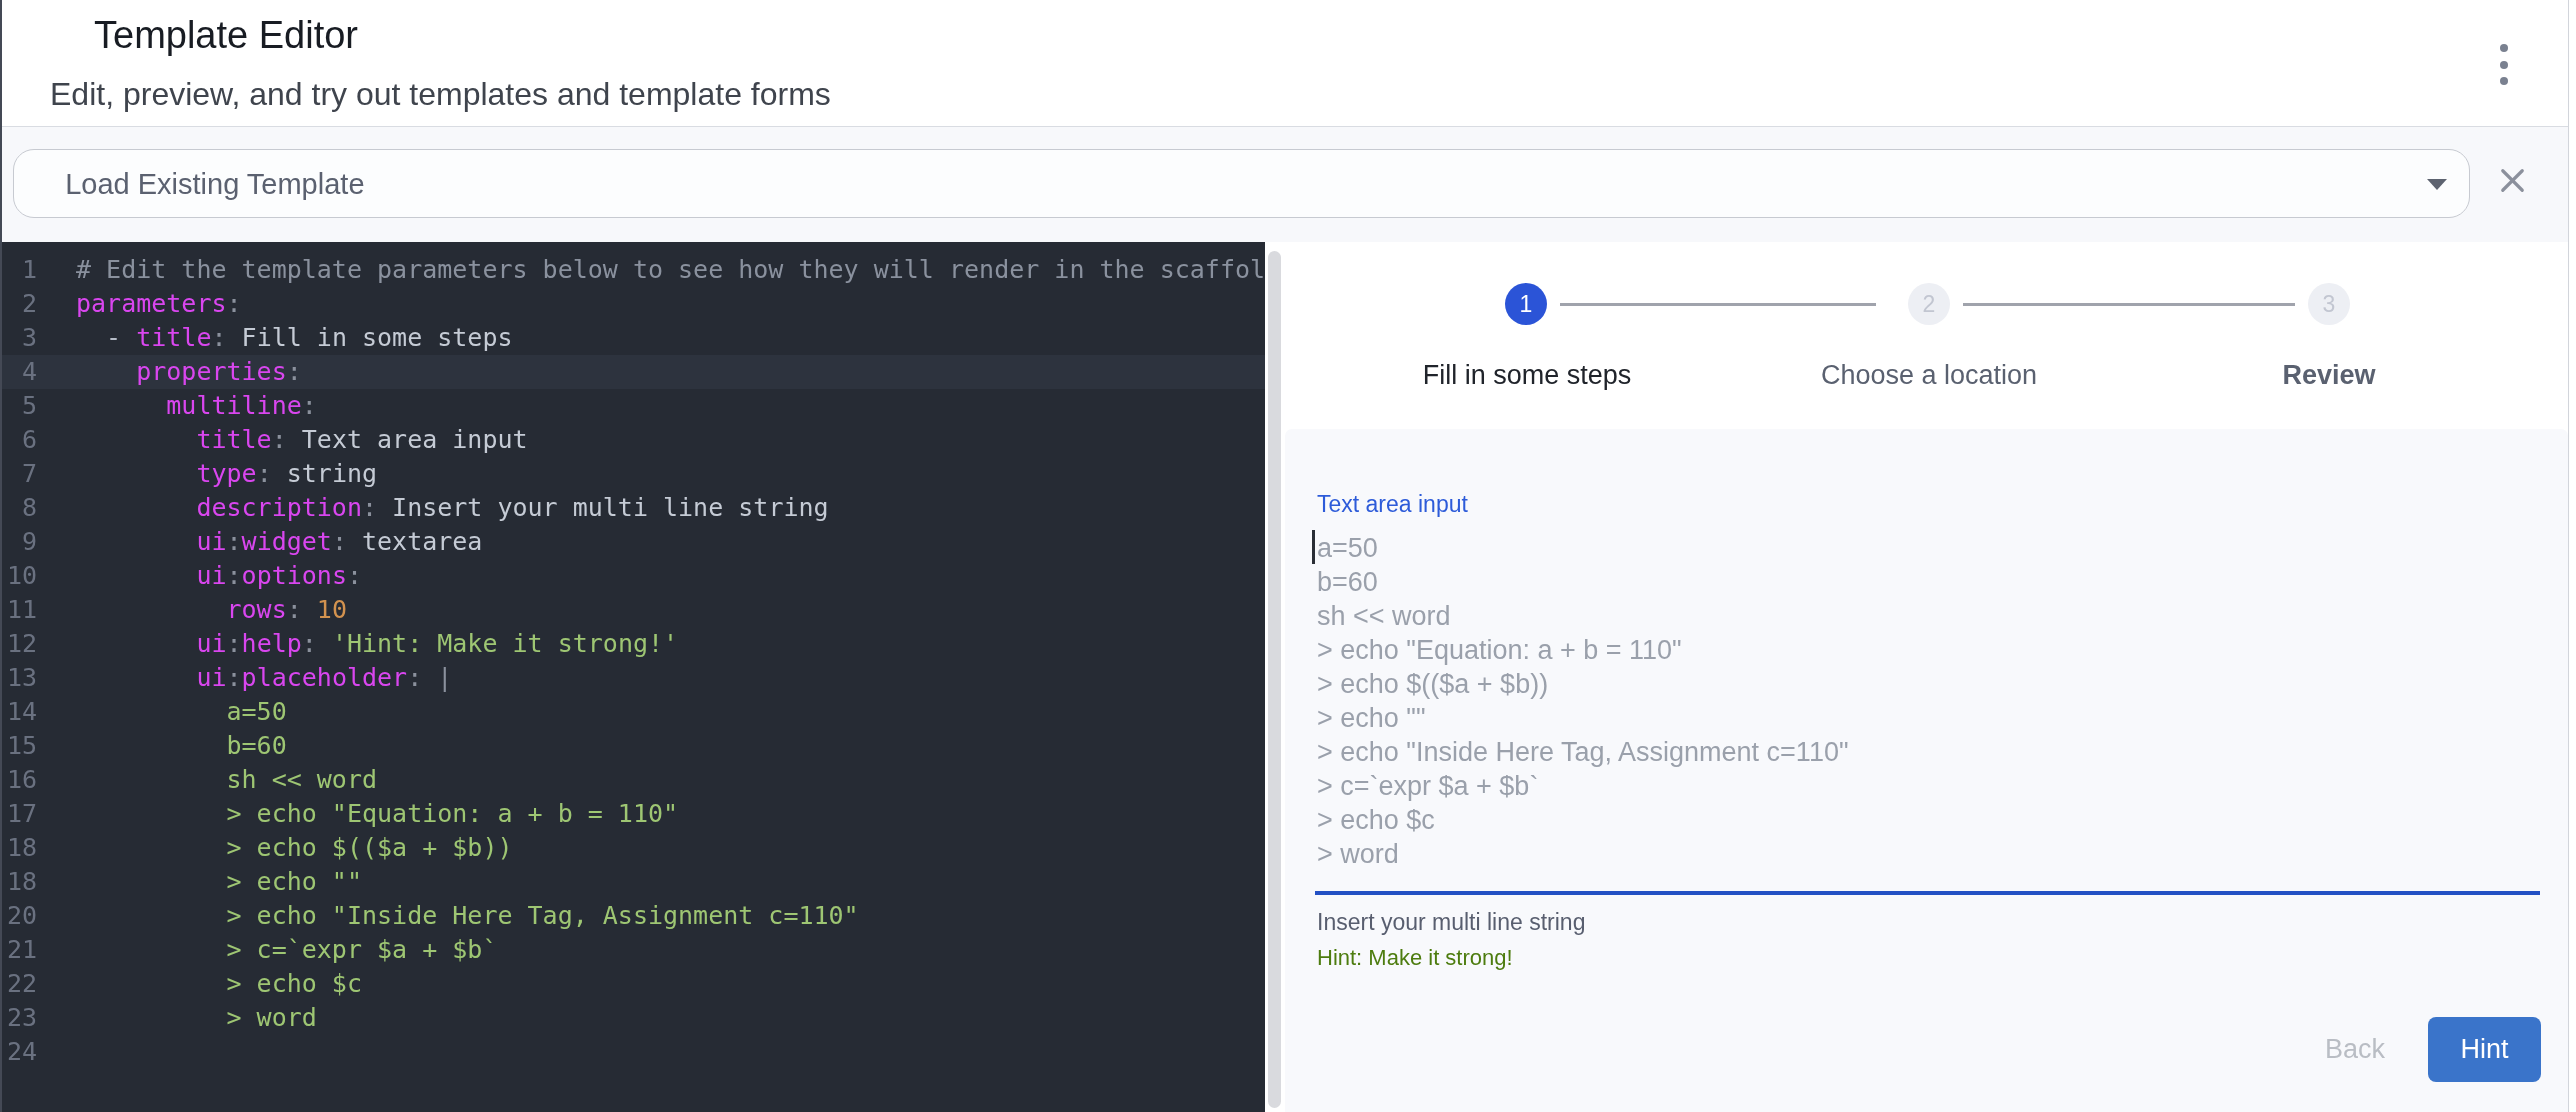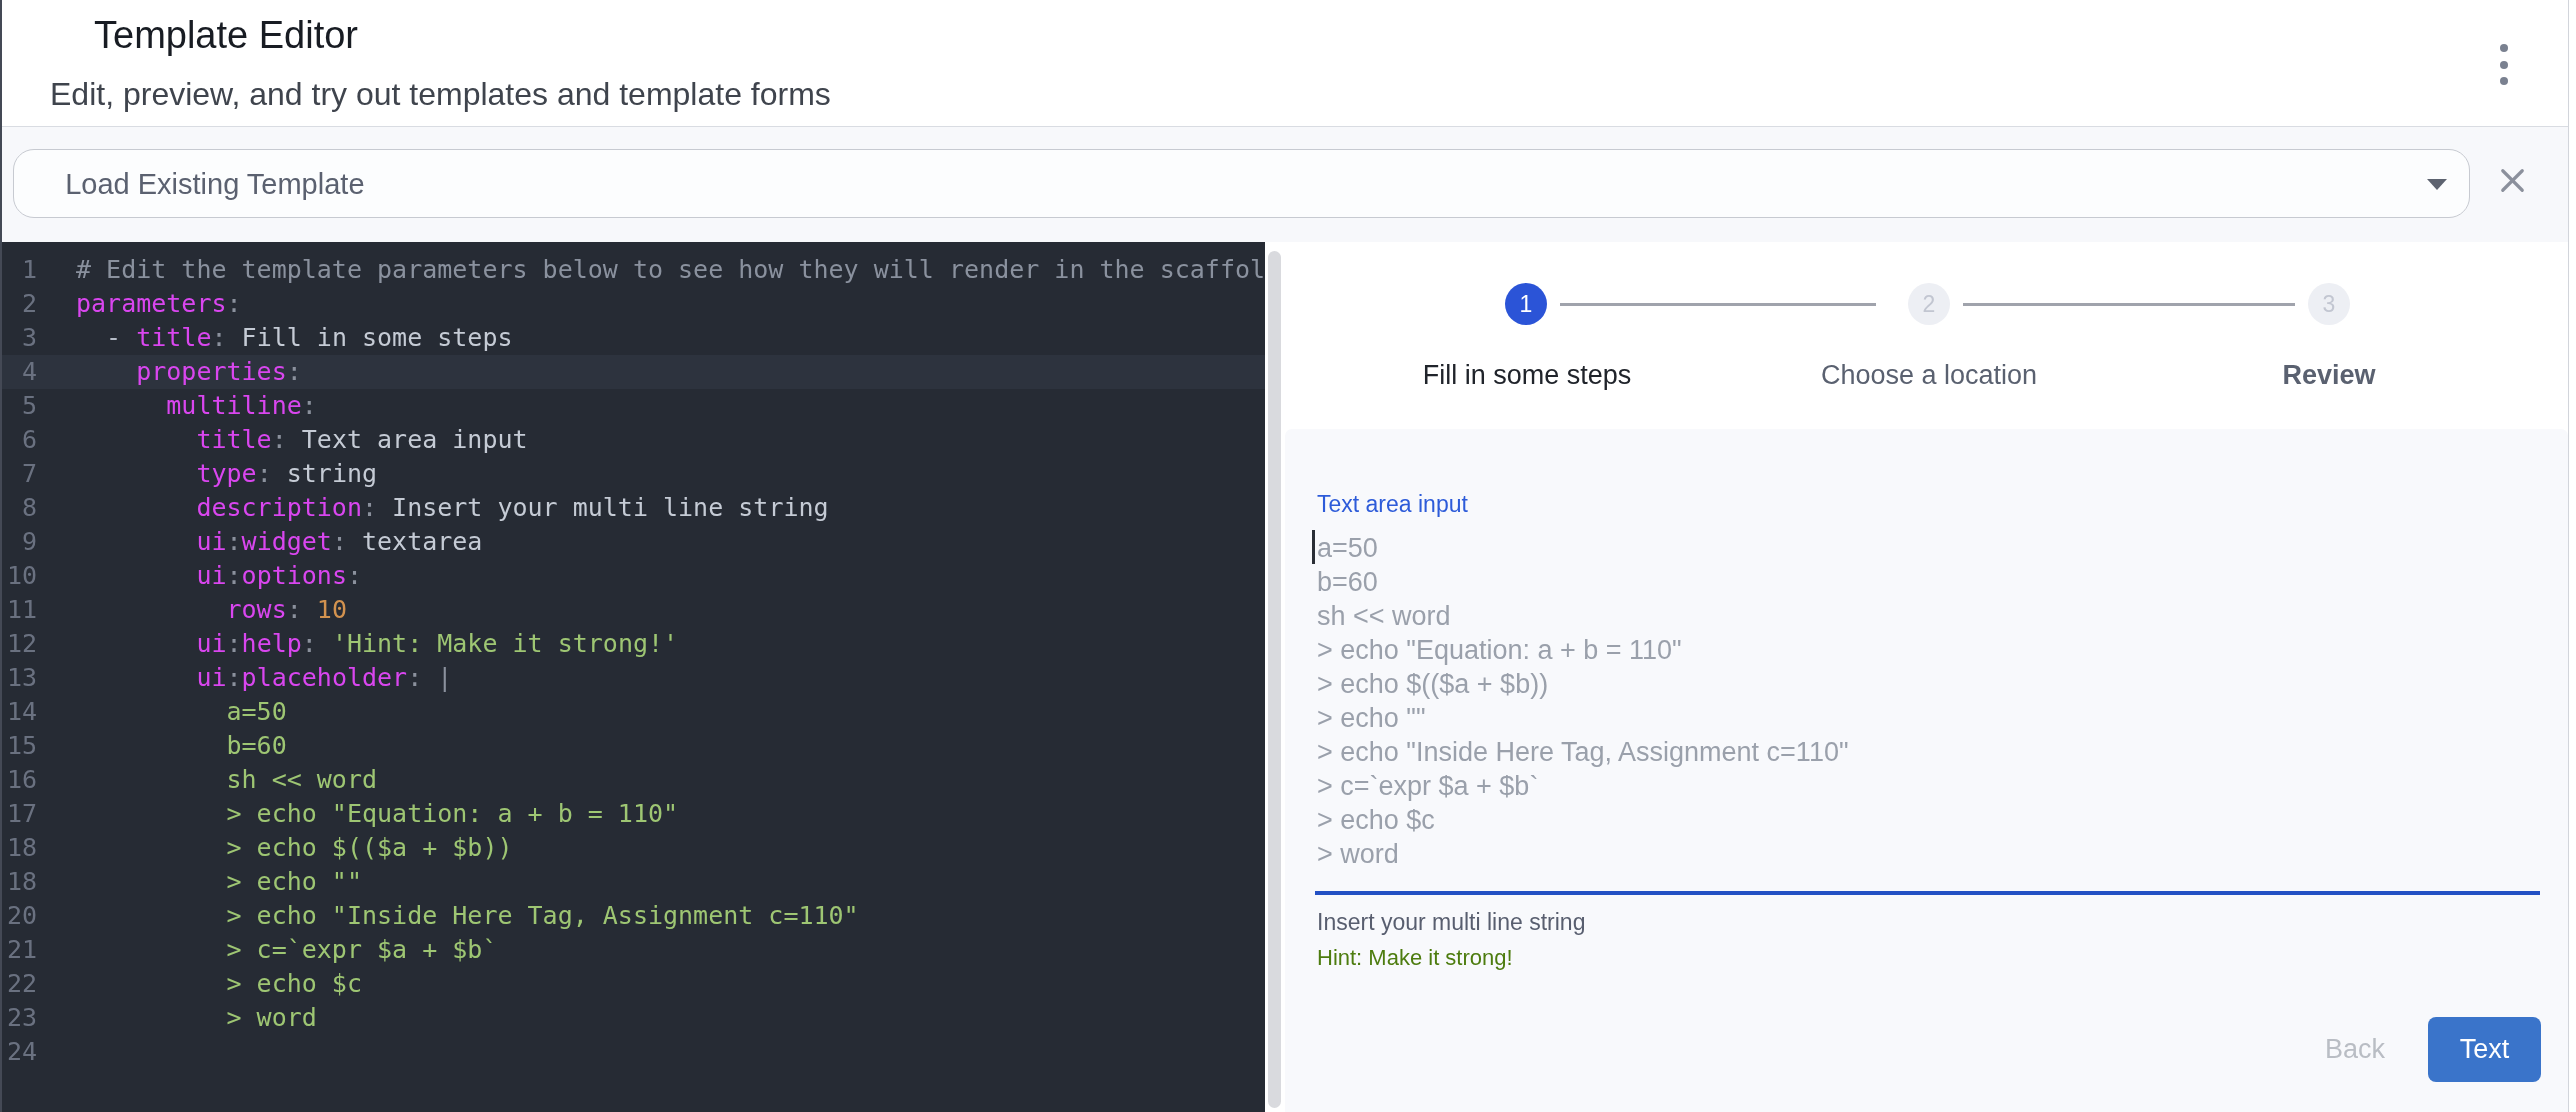--- a/index.html
+++ b/index.html
@@ -179,20 +179,20 @@
               <div class="ta-line">&gt; echo "Inside Here Tag, Assignment c=110"</div>
               <div class="ta-line">&gt; c=`expr $a + $b`</div>
               <div class="ta-line">&gt; echo $c</div>
               <div class="ta-line">&gt; word</div>
             </div>
         </div>
         <div class="underline"></div>
         <div class="helper">Insert your multi line string</div>
         <div class="hint">Hint: Make it strong!</div>
         <button class="back-btn">Back</button>
-        <button class="next-btn">Text</button>
+        <button class="next-btn">Hint</button>
       </div>
     </div>
   </div>
 
   <div class="page-scrollbar"></div>
 </div>
 
 
 </body></html>

